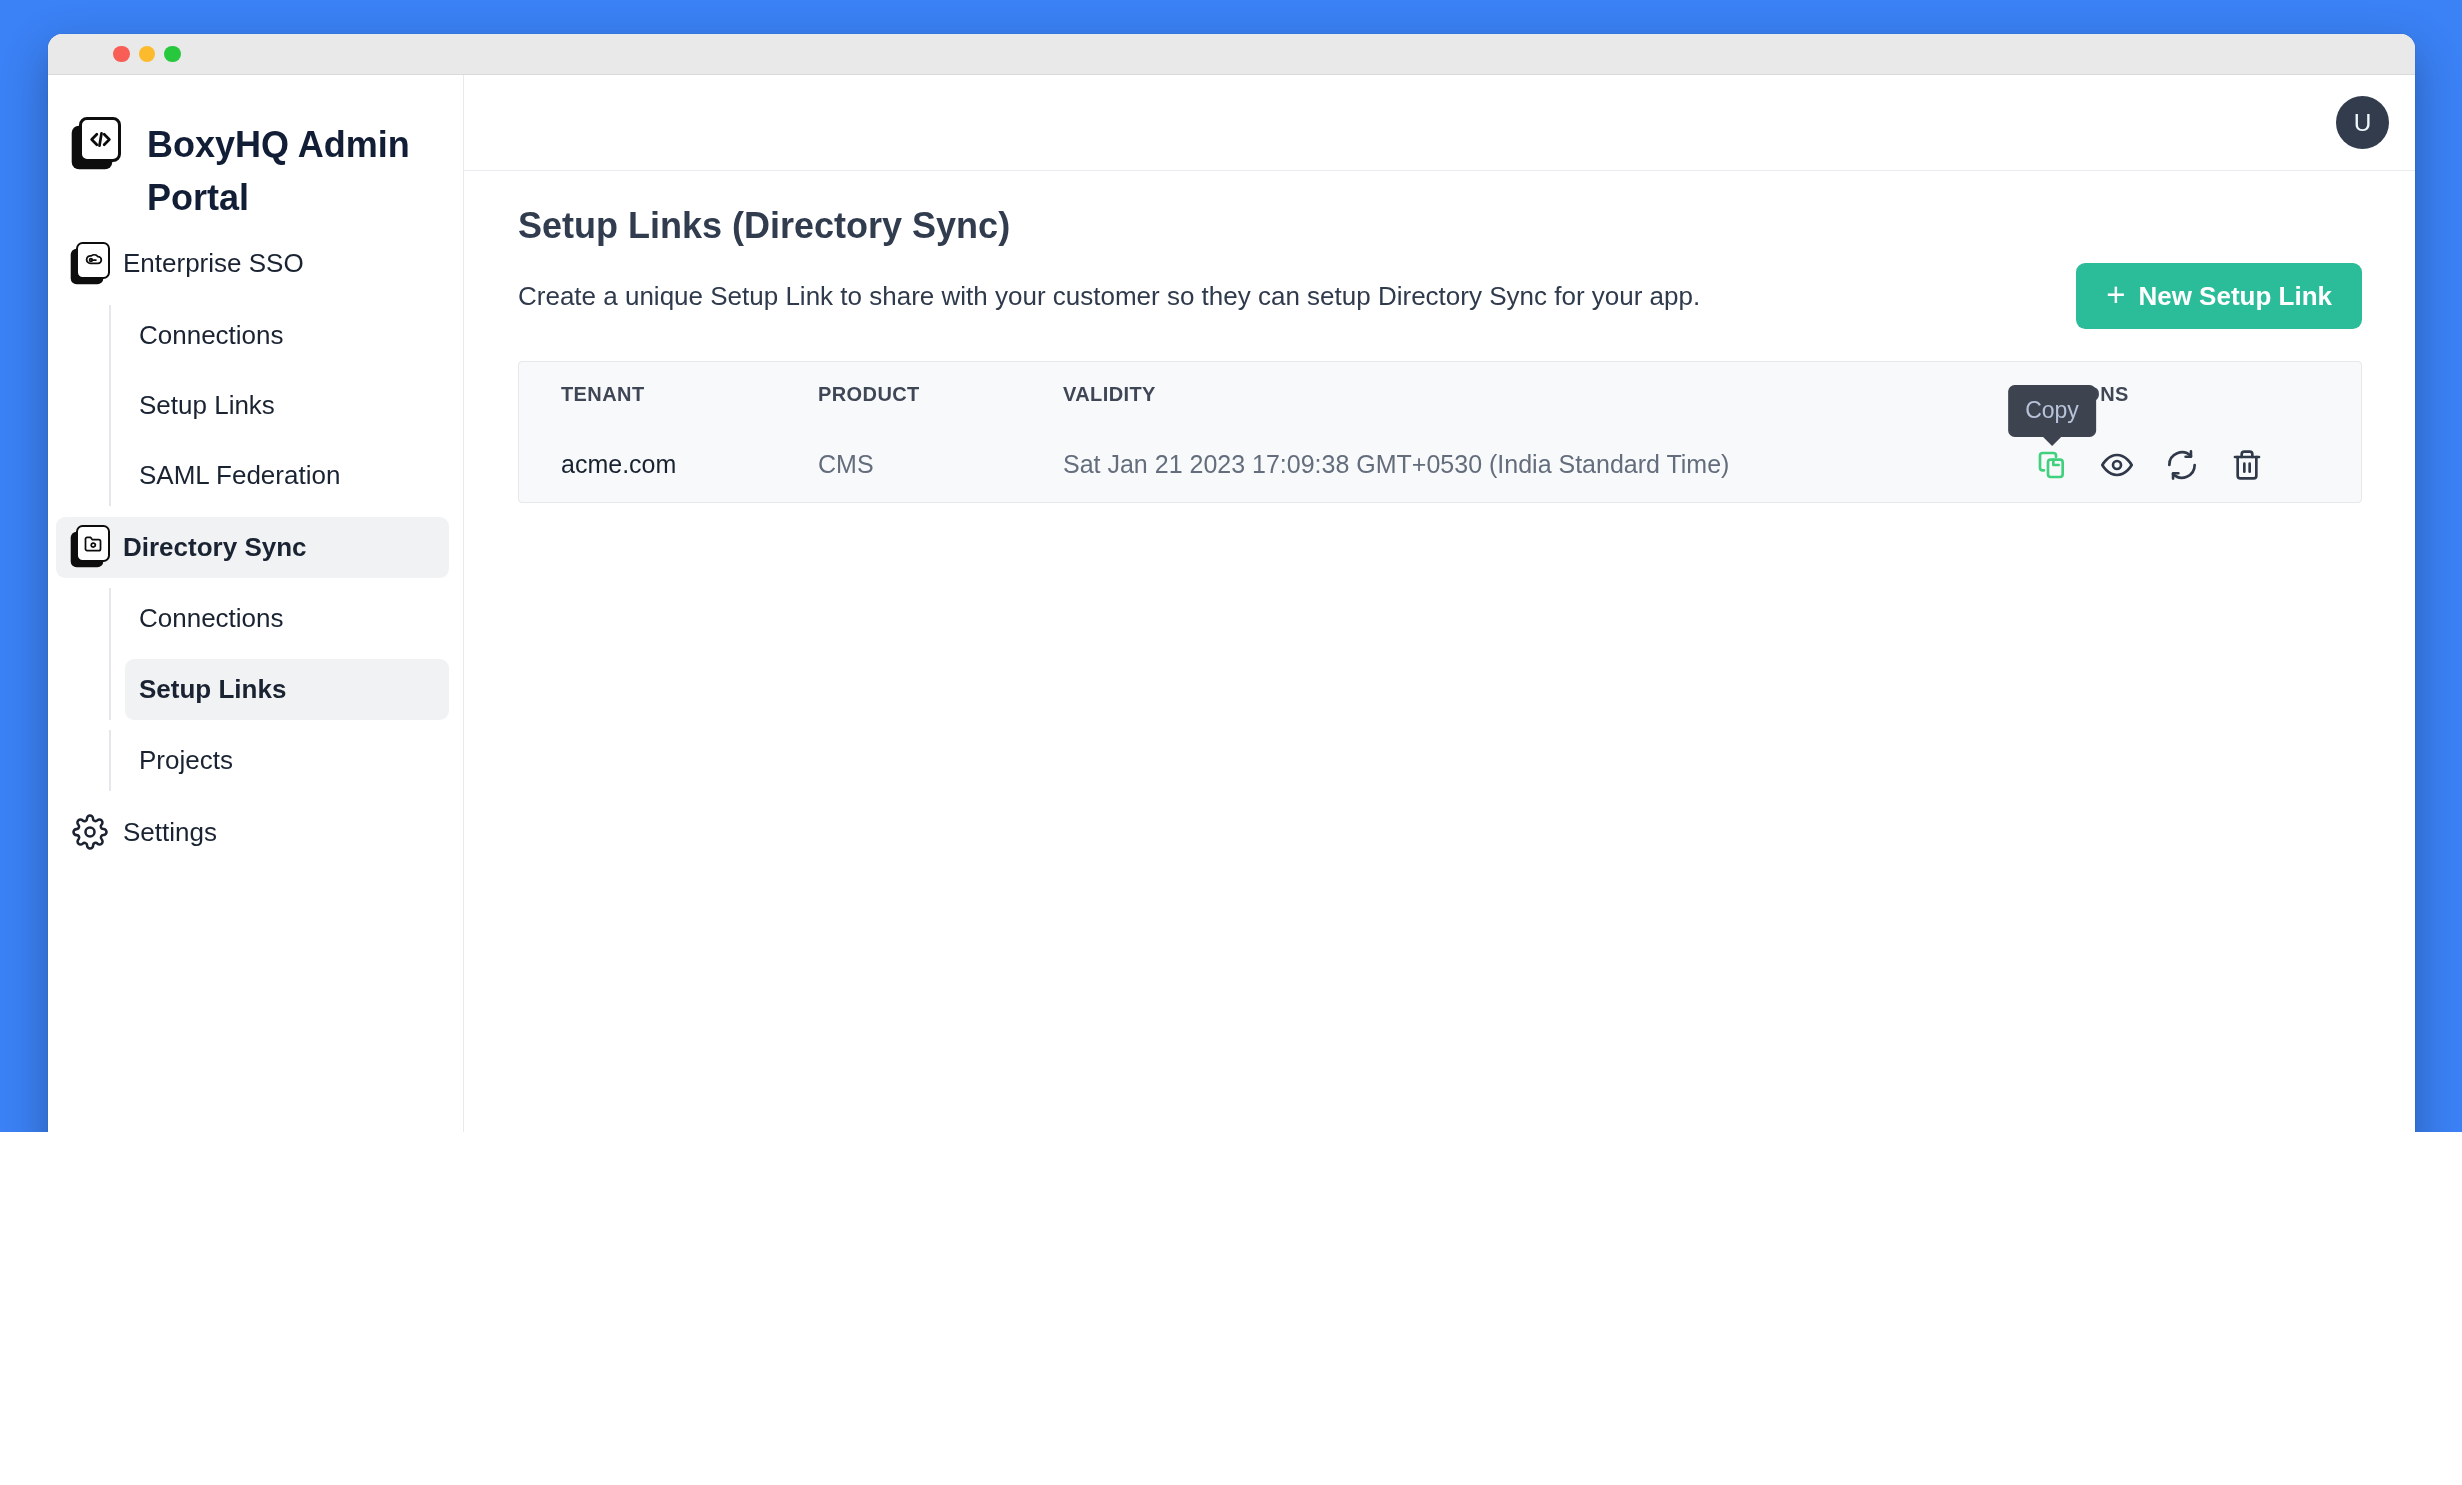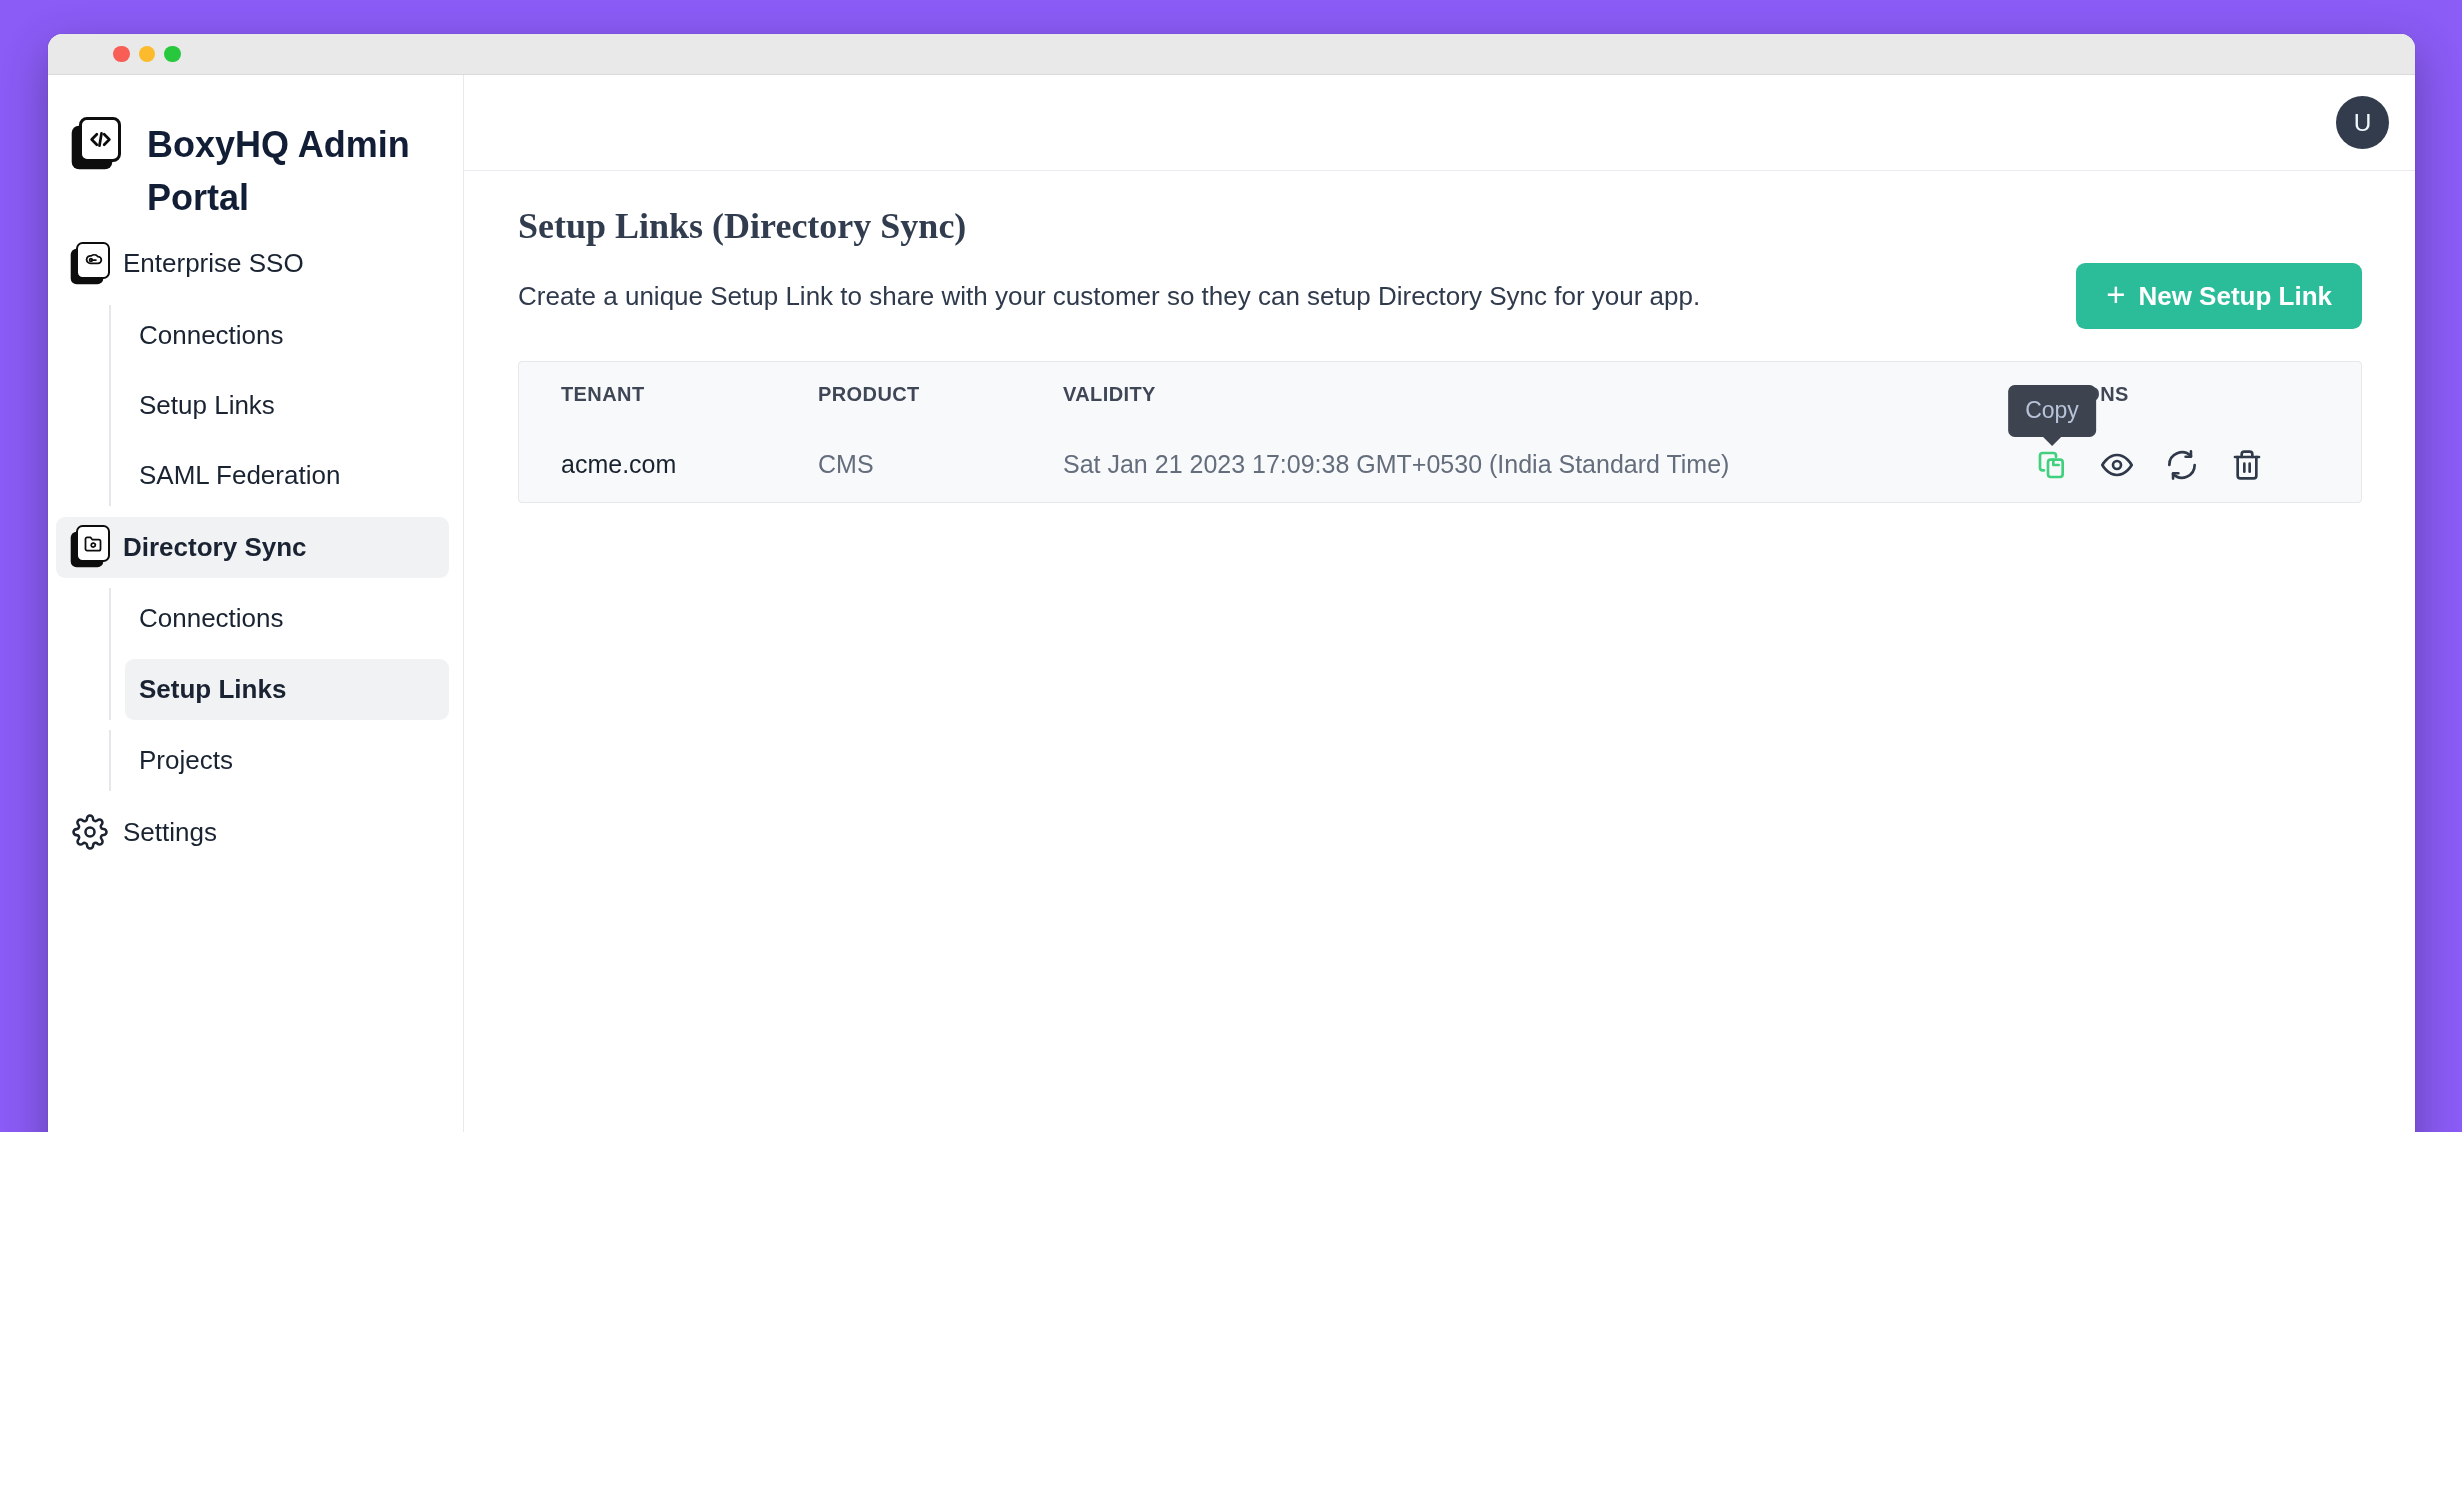--- a/index.html
+++ b/index.html
@@ -1,17 +1,17 @@
 <!DOCTYPE html>
 <html style="font-size:10.5px"><head>
 <meta charset="utf-8">
 <style>
   * { margin:0; padding:0; box-sizing:border-box; }
   html,body { width:2462px; height:1486px; font-family:"Liberation Sans","DejaVu Sans",sans-serif; }
-  .stage { position:relative; width:2462px; height:1132px; background:#8b5cf6; overflow:hidden; }
+  .stage { position:relative; width:2462px; height:1132px; background:#3b82f6; overflow:hidden; }
 
   
   .window {
     position:absolute; left:48px; top:34px; width:2367px; height:1424px;
     background:#ffffff; border-radius:14.5px; overflow:hidden;
     box-shadow:0 16px 46px rgba(0,0,0,.30), 0 0 1.3px rgba(0,0,0,.18);
     display:flex; flex-direction:column;
   }
   .titlebar {
     flex:none; height:41px; background:#e9e9e9; border-bottom:1.3px solid #dadada;
@@ -64,21 +64,21 @@
   
   .main { flex:1; display:flex; flex-direction:column; min-width:0; background:#fff; }
   .main-header { flex:none; height:96px; border-bottom:1.3px solid #e9ebee; position:relative; }
   .avatar {
     position:absolute; right:26px; top:21px; width:53px; height:53px; border-radius:50%;
     background:#333c4d; color:#ecf9ff; font-size:24.4px; display:flex; align-items:center; justify-content:center;
     cursor:pointer;
   }
 
   .content { padding:34px 53px 0 54px; }
-  .page-title { font-size:36px; font-weight:700; color:#313d4f; line-height:42px;font-family:Liberation Serif, serif; }
+  .page-title { font-size:36px; font-weight:700; color:#313d4f; line-height:42px; }
   .desc-row { margin-top:16px; display:flex; align-items:center; justify-content:space-between; height:66px; }
   .page-desc { font-size:26px; color:#2f3a4c; }
   .btn-primary {
     flex:none; height:66px; padding:0 30px; border:none; border-radius:9.2px;
     background:#2bbc9a; color:#ffffff; font-size:26px; font-weight:600;
     font-family:"Liberation Sans","DejaVu Sans",sans-serif;
     display:flex; align-items:center; gap:13px; cursor:pointer;
   }
   .btn-primary .plus { font-size:33px; font-weight:300; line-height:1; transform:translateY(-2px); }
 

